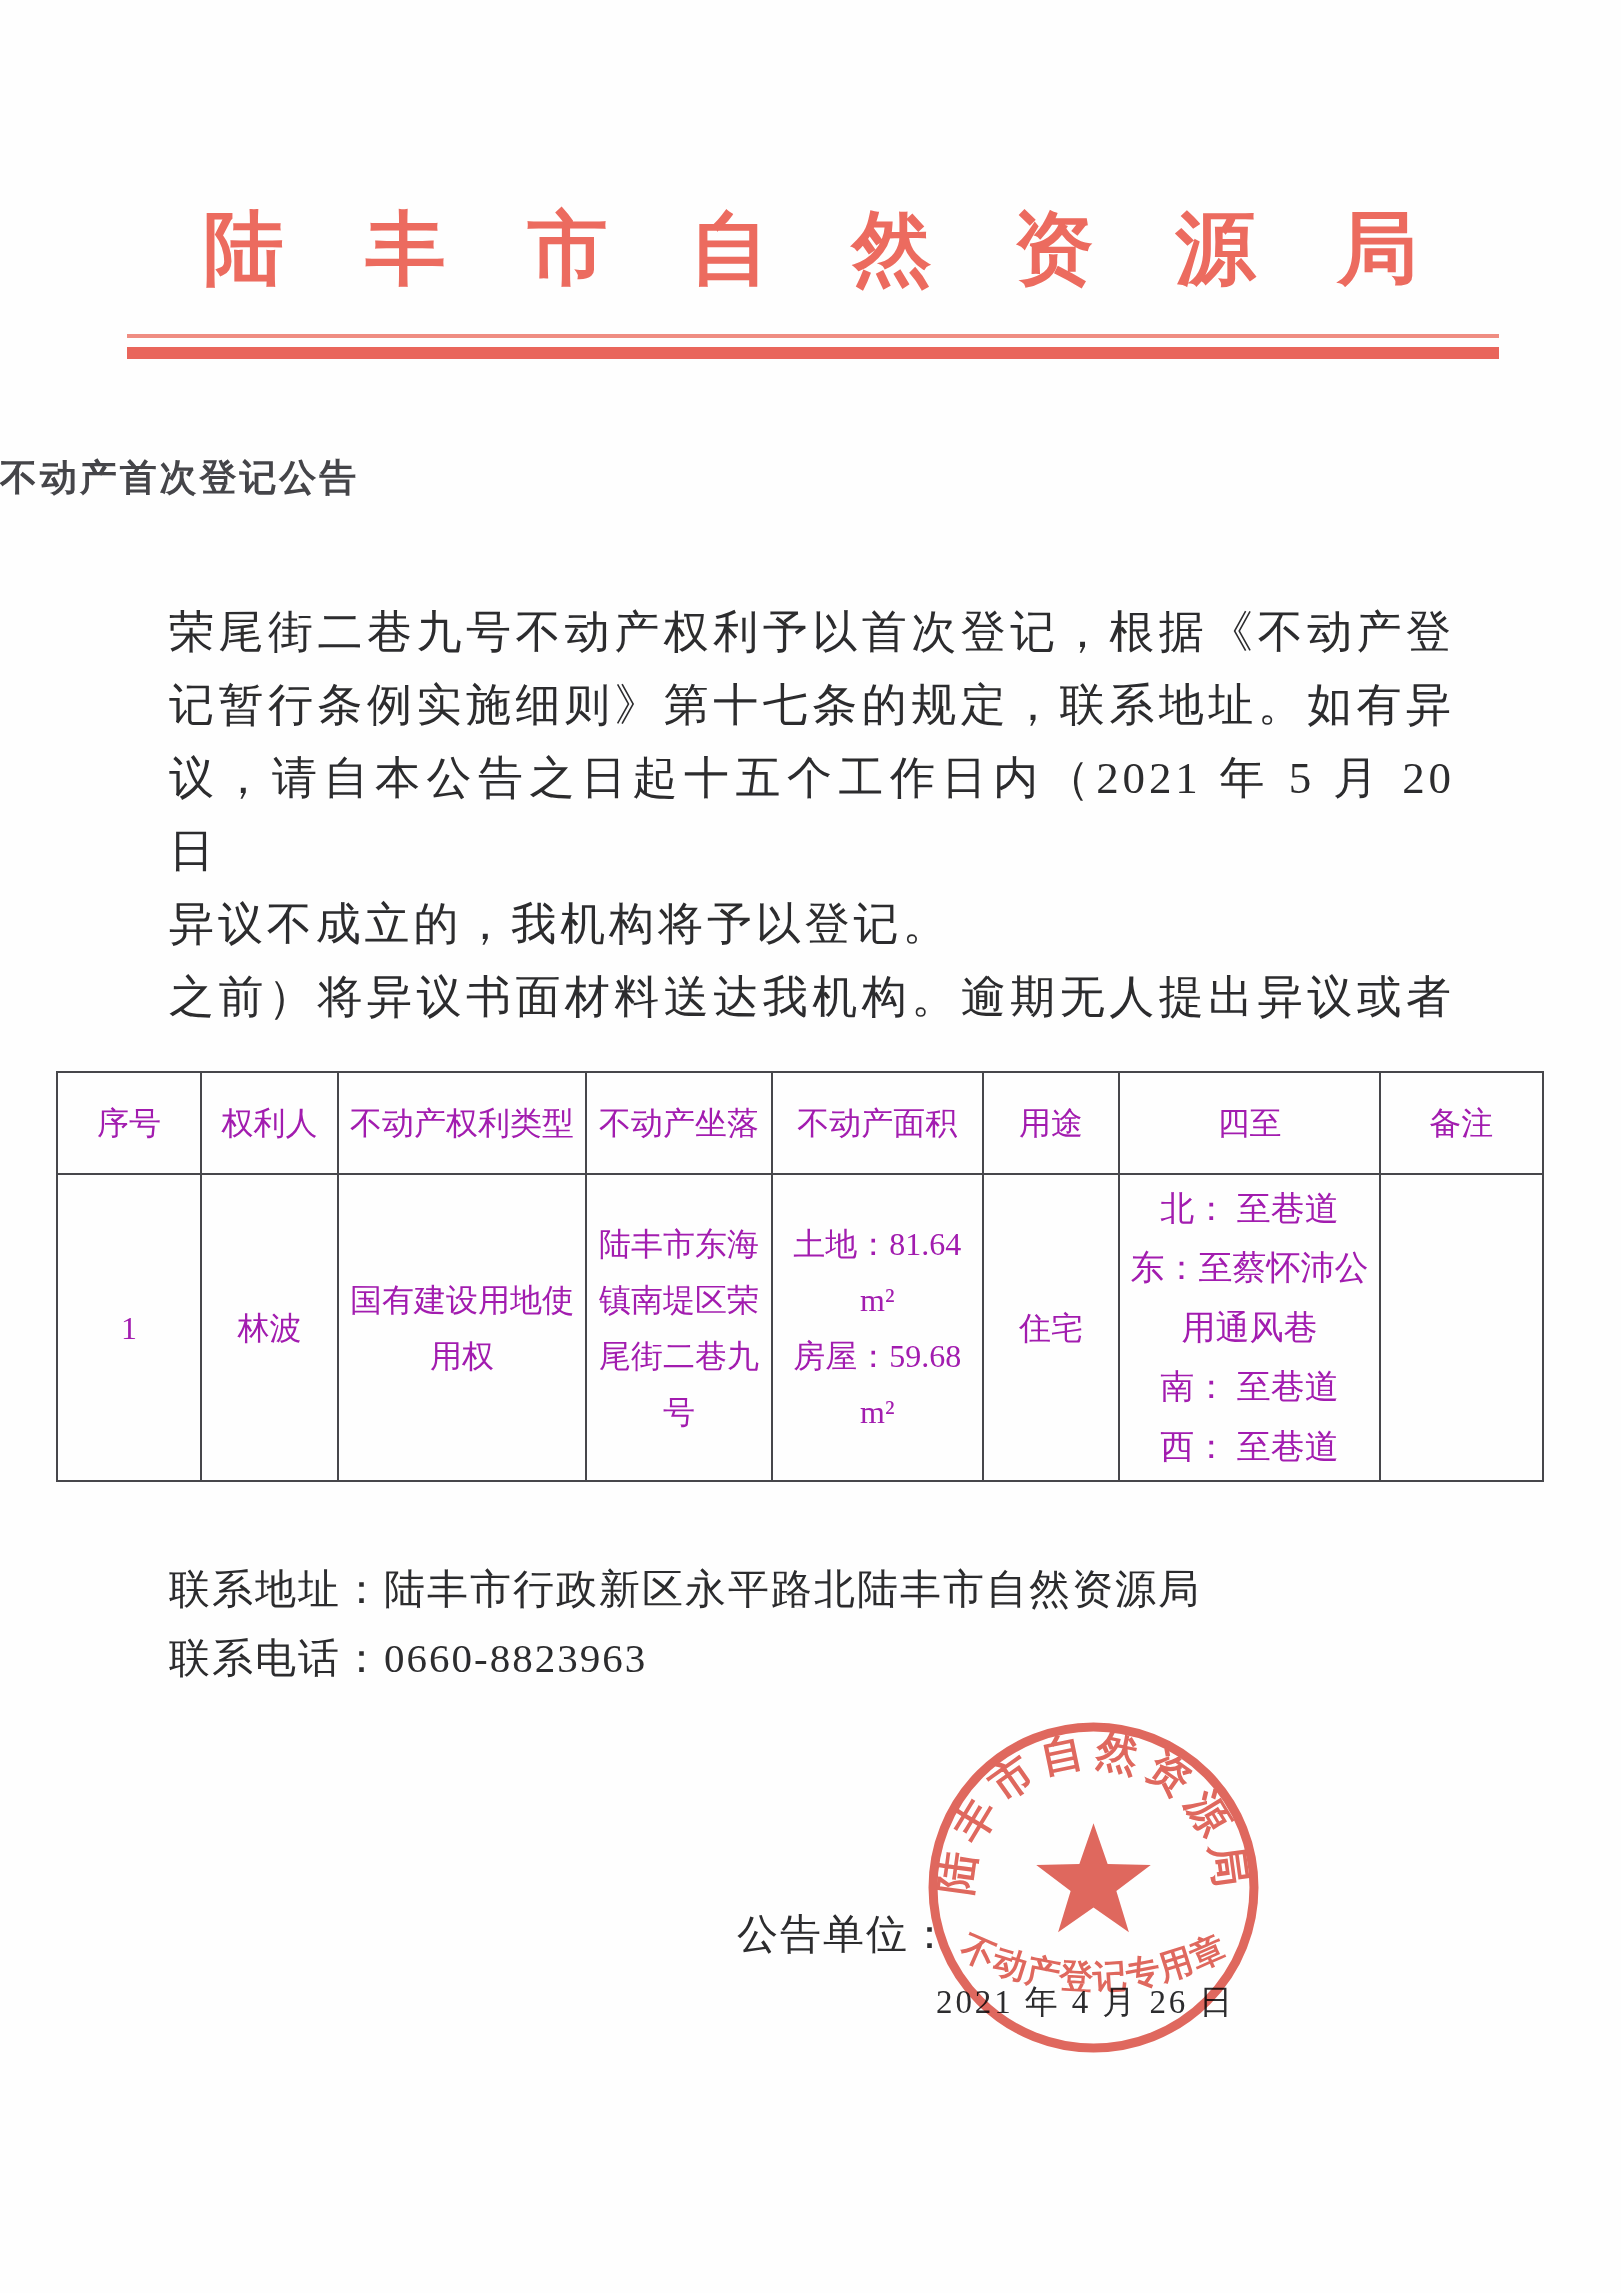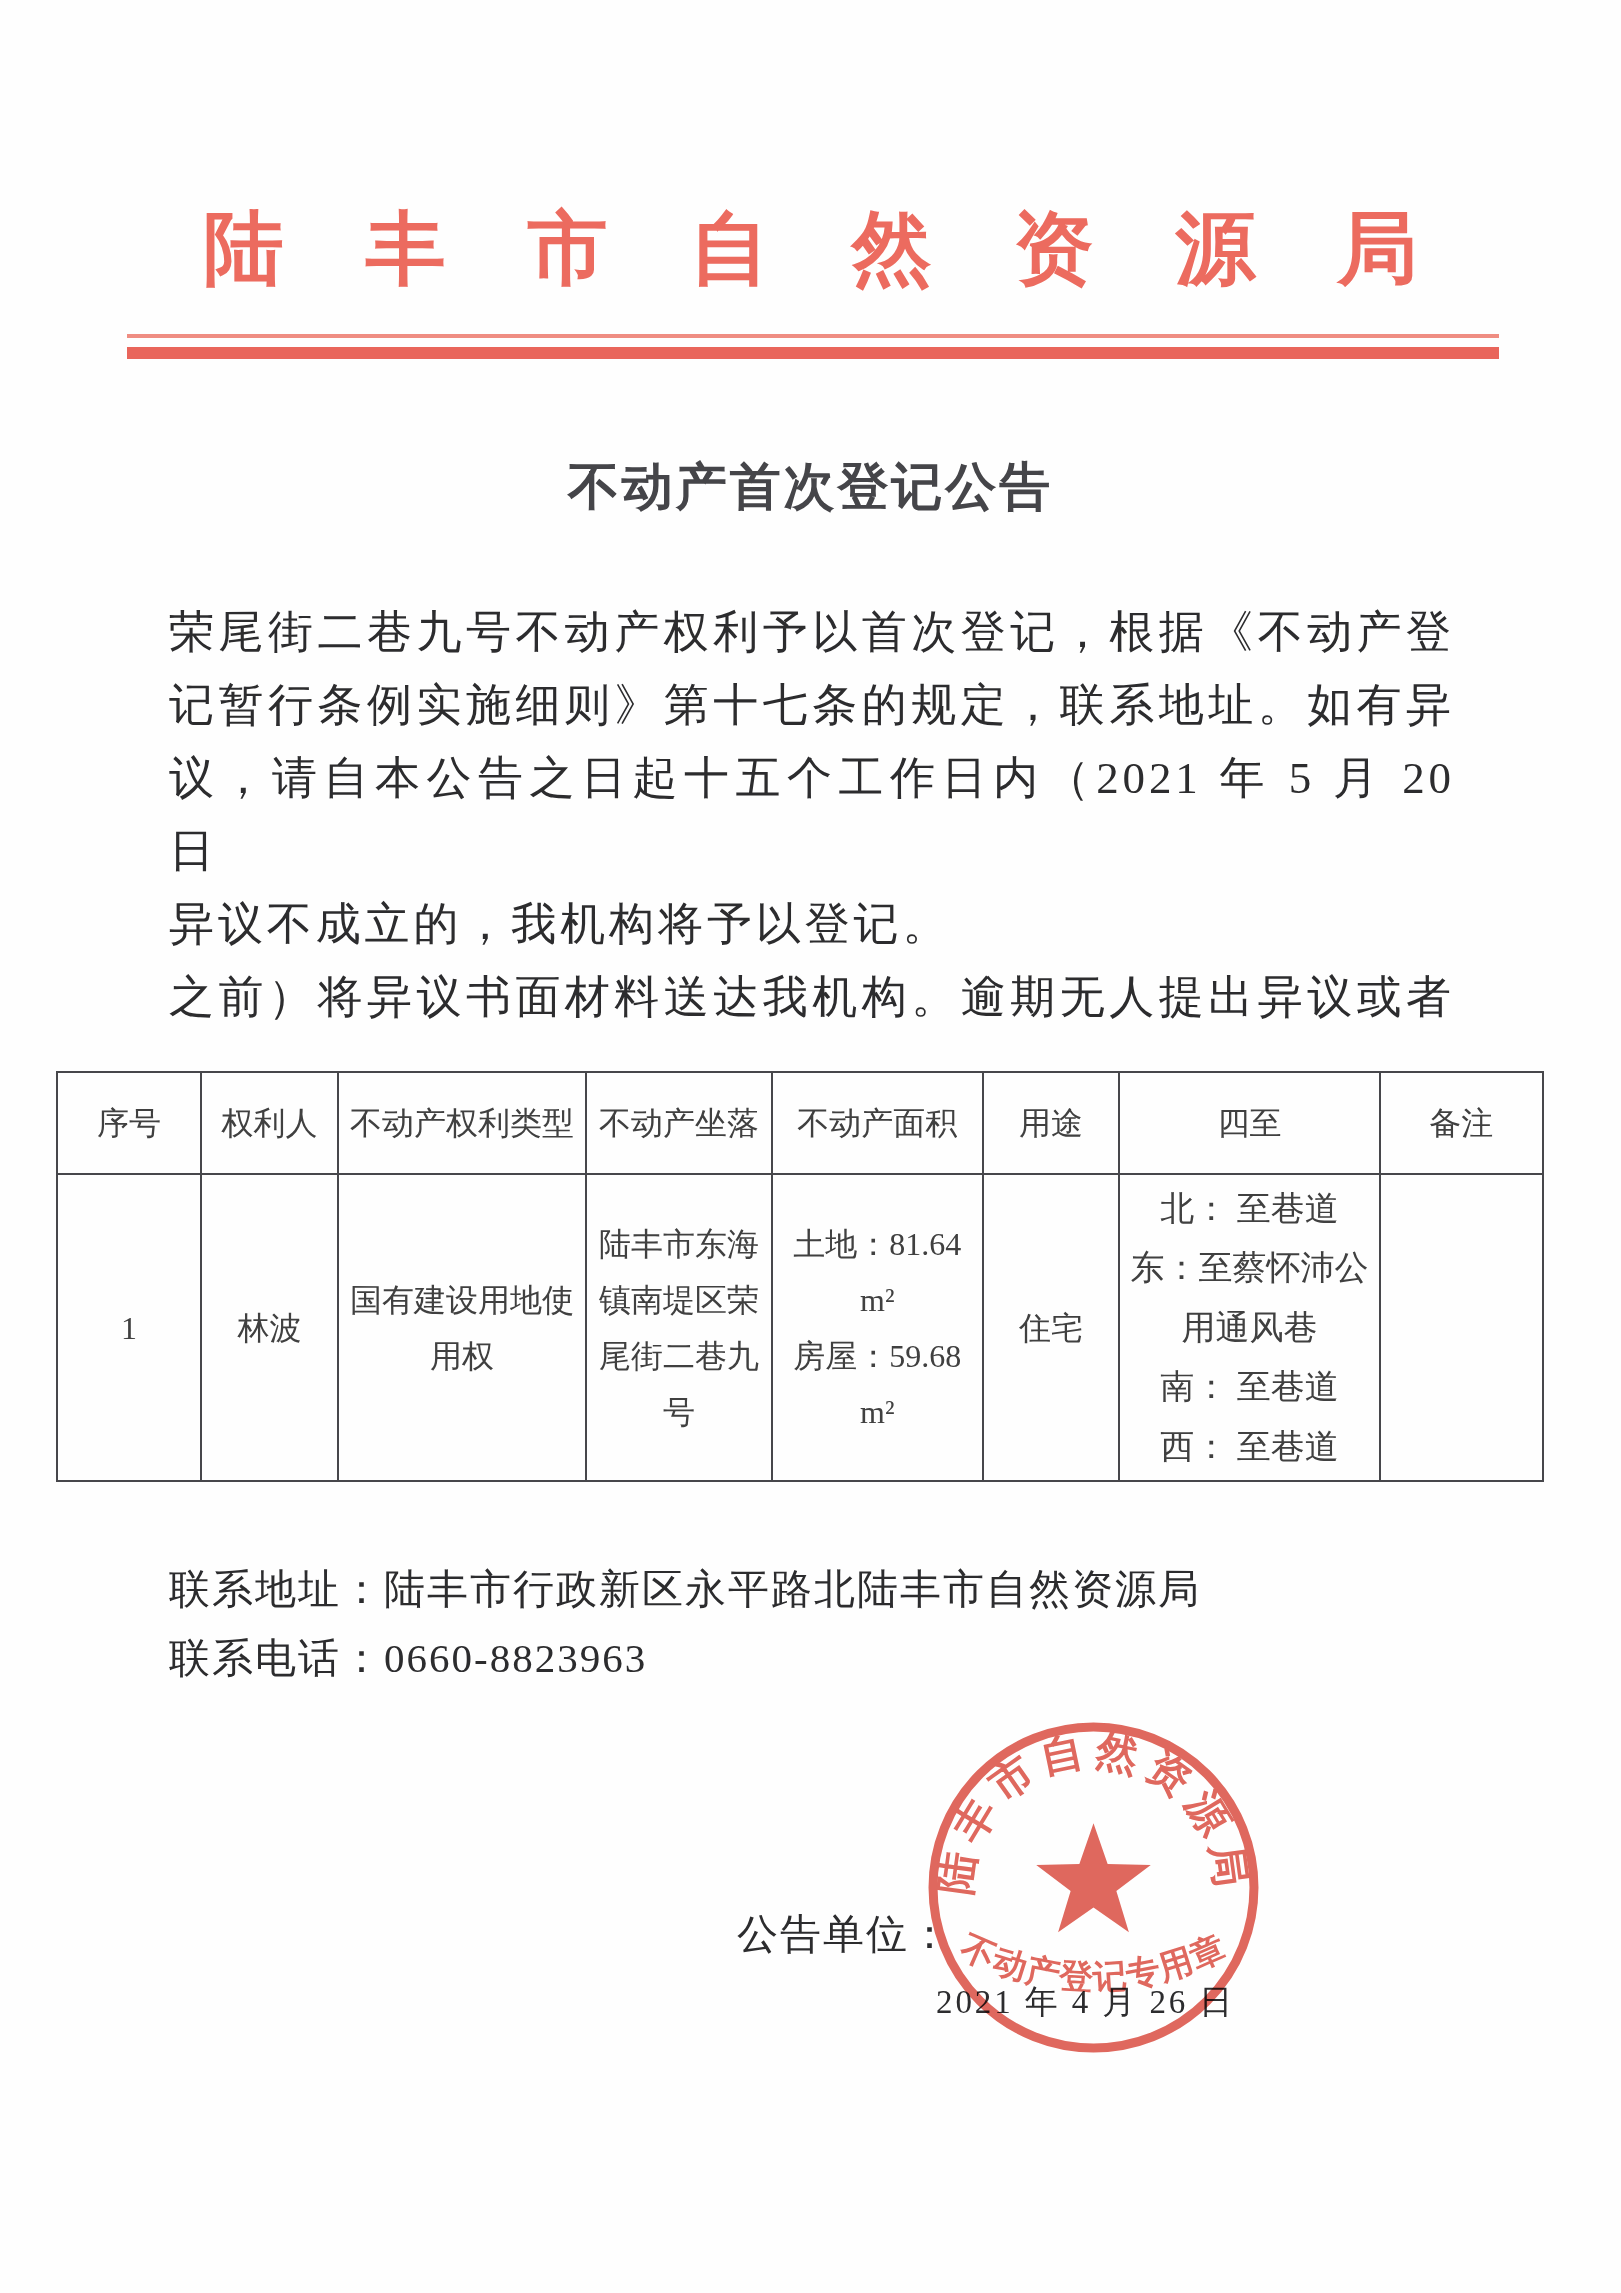--- a/index.html
+++ b/index.html
@@ -28,24 +28,23 @@
     position:absolute;top:334px;left:127px;width:1372px;height:3.9px;
     background:#ef8d82;
   }
   .rule-thick{
     position:absolute;top:347px;left:127px;width:1372px;height:11.8px;
     background:#e9655b;
   }
   
   .doc-title{
     position:absolute;top:453px;left:0;right:0;
-    text-align:center;
     font-family:"Liberation Sans","DejaVu Sans",sans-serif;
     font-weight:bold;
-    font-size:51px;
+    font-size:37px;
     letter-spacing:2.9px;
     color:#454549;
   }
   
   .body-text{
     position:absolute;top:596px;left:169px;width:1286px;
   }
   .body-line{
     font-size:45px;
     line-height:73px;
@@ -56,21 +55,21 @@
   }
   .body-line.first{text-indent:94px;}
   .body-line.last{text-align-last:left;}
   
   table.reg{
     position:absolute;top:1071px;left:56px;
     width:1488px;
     border-collapse:collapse;
     table-layout:fixed;
     font-size:32px;
-    color:#404040;
+    color:#a21caf;
   }
   table.reg th, table.reg td{
     border:2px solid #47474b;
     font-weight:normal;
     text-align:center;
     vertical-align:middle;
     padding:3.9px 9.8px;
     line-height:1.75;
     overflow:hidden;
   }

